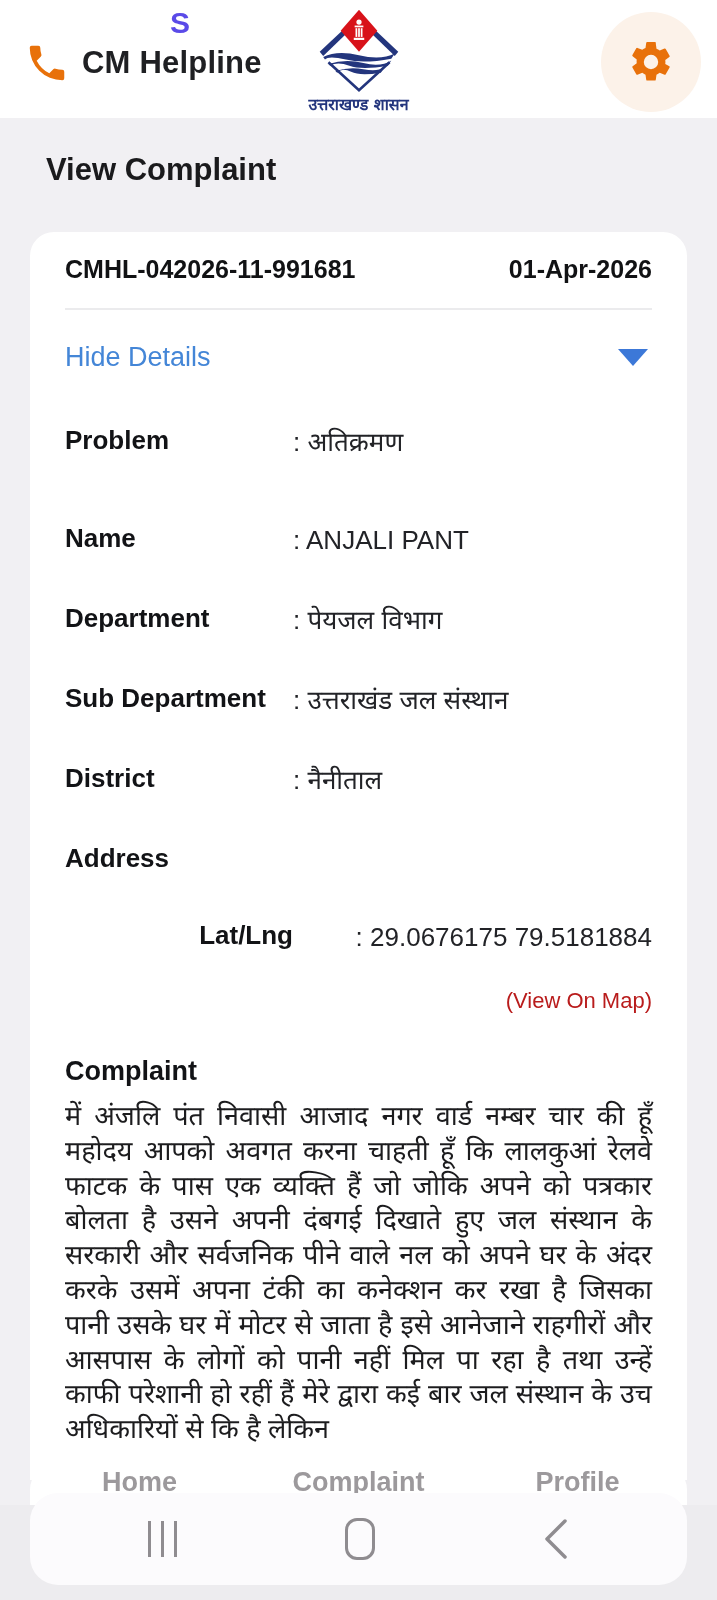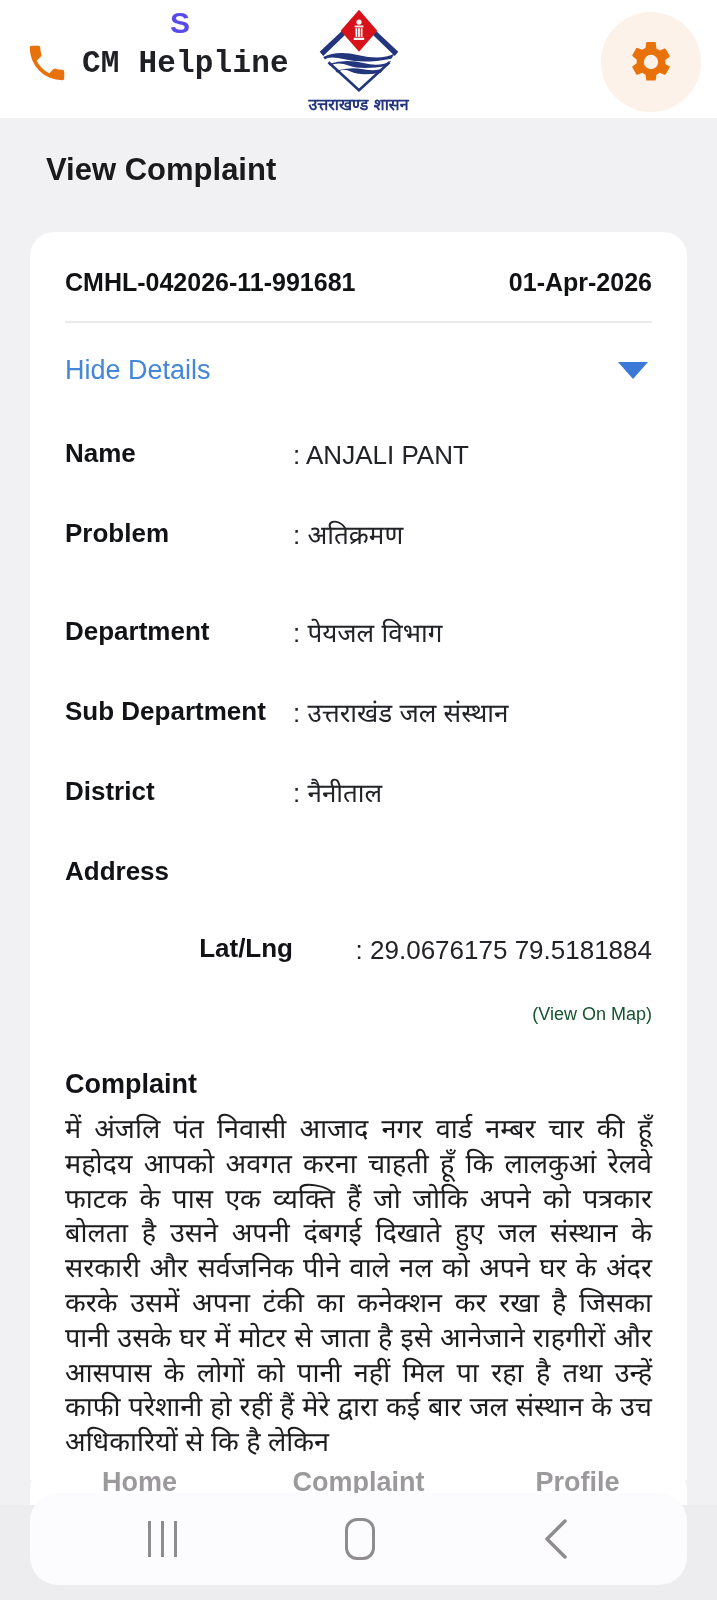--- a/index.html
+++ b/index.html
@@ -17,21 +17,21 @@
   }
   .status-letter {
     position:absolute; left:170px; top:6px;
     font-size:30px; font-weight:700; color:#5a4ae8;
   }
   .header-left {
     position:absolute; left:24px; top:40px;
     display:flex; align-items:center; gap:12px;
   }
   .phone-icon svg { width:46px; height:46px; display:block; }
-  .app-title { font-size:31px; font-weight:700; color:#1f2023; letter-spacing:0.2px;font-family:Liberation Mono, monospace; }
+  .app-title { font-size:31px; font-weight:700; color:#1f2023; letter-spacing:0.2px; }
   .logo-wrap {
     position:absolute; left:50%; top:8px; transform:translateX(-50%);
     width:130px; text-align:center;
   }
   .logo-wrap svg { display:block; margin:0 auto; }
   .logo-caption {
     font-size:16px; font-weight:700; color:#23357d; margin-top:1px;
     font-family:"DejaVu Sans",sans-serif;
   }
   .gear-wrap {
@@ -42,21 +42,21 @@
   .gear-wrap svg { width:48px; height:48px; }
   
   .page-title {
     position:absolute; left:46px; top:152px;
     font-size:31px; font-weight:600; color:#1a1a1c;
   }
   
   .card {
     position:absolute; left:30px; right:30px; top:232px; bottom:120px;
     background:#ffffff; border-radius:24px 24px 0 0;
-    padding:36px 35px 0 35px;
+    padding:23px 35px 0 35px;
   }
   .id-row { display:flex; justify-content:space-between; align-items:baseline; }
   .complaint-id, .complaint-date { font-size:25px; font-weight:700; color:#111214; }
   .divider { height:2px; background:#ebebed; margin-top:24px; }
   .toggle-row {
     margin-top:32px; display:flex; justify-content:space-between; align-items:center;
     cursor:pointer;
     text-align:right;
   }
   .toggle-label { font-size:27px; color:#4486d7; }
@@ -65,21 +65,21 @@
     border-left:15px solid transparent; border-right:15px solid transparent;
     border-top:17px solid #3c78d8;
   }
   .details { margin-top:52px; }
   .field-row { display:flex; margin-bottom:46px; }
   .field-row.gap-lg { margin-bottom:64px; }
   .field-label { width:228px; flex:0 0 228px; font-size:26px; font-weight:700; color:#121316; }
   .field-value { flex:1; font-size:26px; color:#222327; line-height:34px; }
   .map-link {
     display:inline-block; margin-top:30px;
-    font-size:18px; color:#14532d; cursor:pointer;
+    font-size:22px; color:#b91c1c; cursor:pointer;
   }
   .complaint-section { margin-top:38px; }
   .complaint-heading { font-size:27px; font-weight:700; color:#121316; }
   .complaint-text {
     margin-top:12px; font-size:27px; line-height:34.8px; color:#1c1c1e;
     text-align:justify;
     font-family:"Liberation Sans","DejaVu Sans",sans-serif;
   }
   
   .app-navbar {
@@ -165,27 +165,27 @@
       <span class="complaint-date">01-Apr-2026</span>
     </div>
     <div class="divider"></div>
 
     <div class="toggle-row">
       <span class="toggle-label">Hide Details</span>
       <span class="caret-down"></span>
     </div>
 
     <div class="details">
-      <div class="field-row">
-        <div class="field-label">Name</div>
-        <div class="field-value">: ANJALI PANT</div>
-      </div>
       <div class="field-row gap-lg">
         <div class="field-label">Problem</div>
         <div class="field-value">: अतिक्रमण</div>
+      </div>
+      <div class="field-row">
+        <div class="field-label">Name</div>
+        <div class="field-value">: ANJALI PANT</div>
       </div>
       <div class="field-row">
         <div class="field-label">Department</div>
         <div class="field-value">: पेयजल विभाग</div>
       </div>
       <div class="field-row">
         <div class="field-label">Sub Department</div>
         <div class="field-value">: उत्तराखंड जल संस्थान</div>
       </div>
       <div class="field-row">

